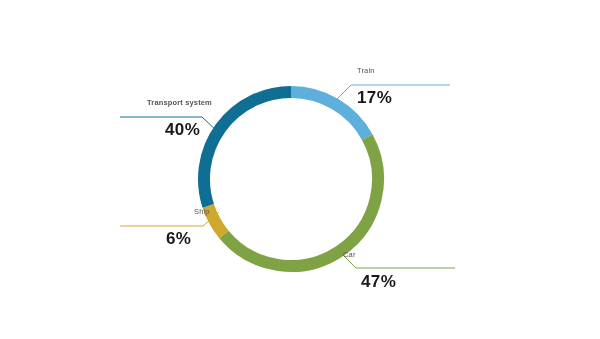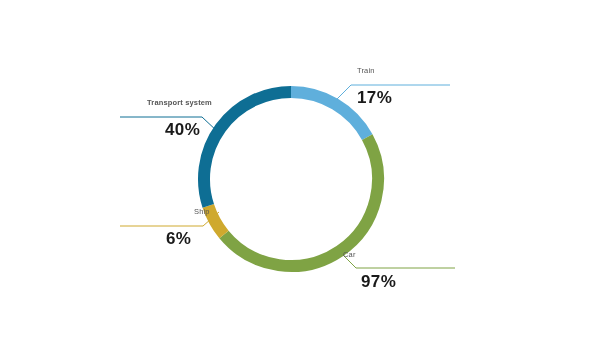--- a/index.html
+++ b/index.html
@@ -73,21 +73,21 @@
         <path d="M 367.2386811638161 137.08743035315078 A 87 87 0 0 1 223.96534787850638 234.45588710813604" fill="none" stroke="#7FA344" stroke-width="12"></path>
         <path d="M 223.96534787850638 234.45588710813604 A 87 87 0 0 1 208.25808308232166 205.88447851062048" fill="none" stroke="#CFA92E" stroke-width="12"></path>
         <path d="M 208.25808308232166 205.88447851062048 A 87 87 0 0 1 291 92" fill="none" stroke="#0E6E94" stroke-width="12"></path>
       </g>
   </svg>
 
   <div class="cat-label" id="label-train-name">Train</div>
   <div class="pct-label" id="label-train-pct">17%</div>
 
   <div class="cat-label" id="label-car-name">Car</div>
-  <div class="pct-label" id="label-car-pct">97%</div>
+  <div class="pct-label" id="label-car-pct">47%</div>
 
   <div class="cat-label" id="label-ship-name">Ship</div>
   <div class="pct-label" id="label-ship-pct">6%</div>
 
   <div class="cat-label" id="label-transport-name">Transport system</div>
   <div class="pct-label" id="label-transport-pct">40%</div>
 
 </div>
 
 </body></html>

